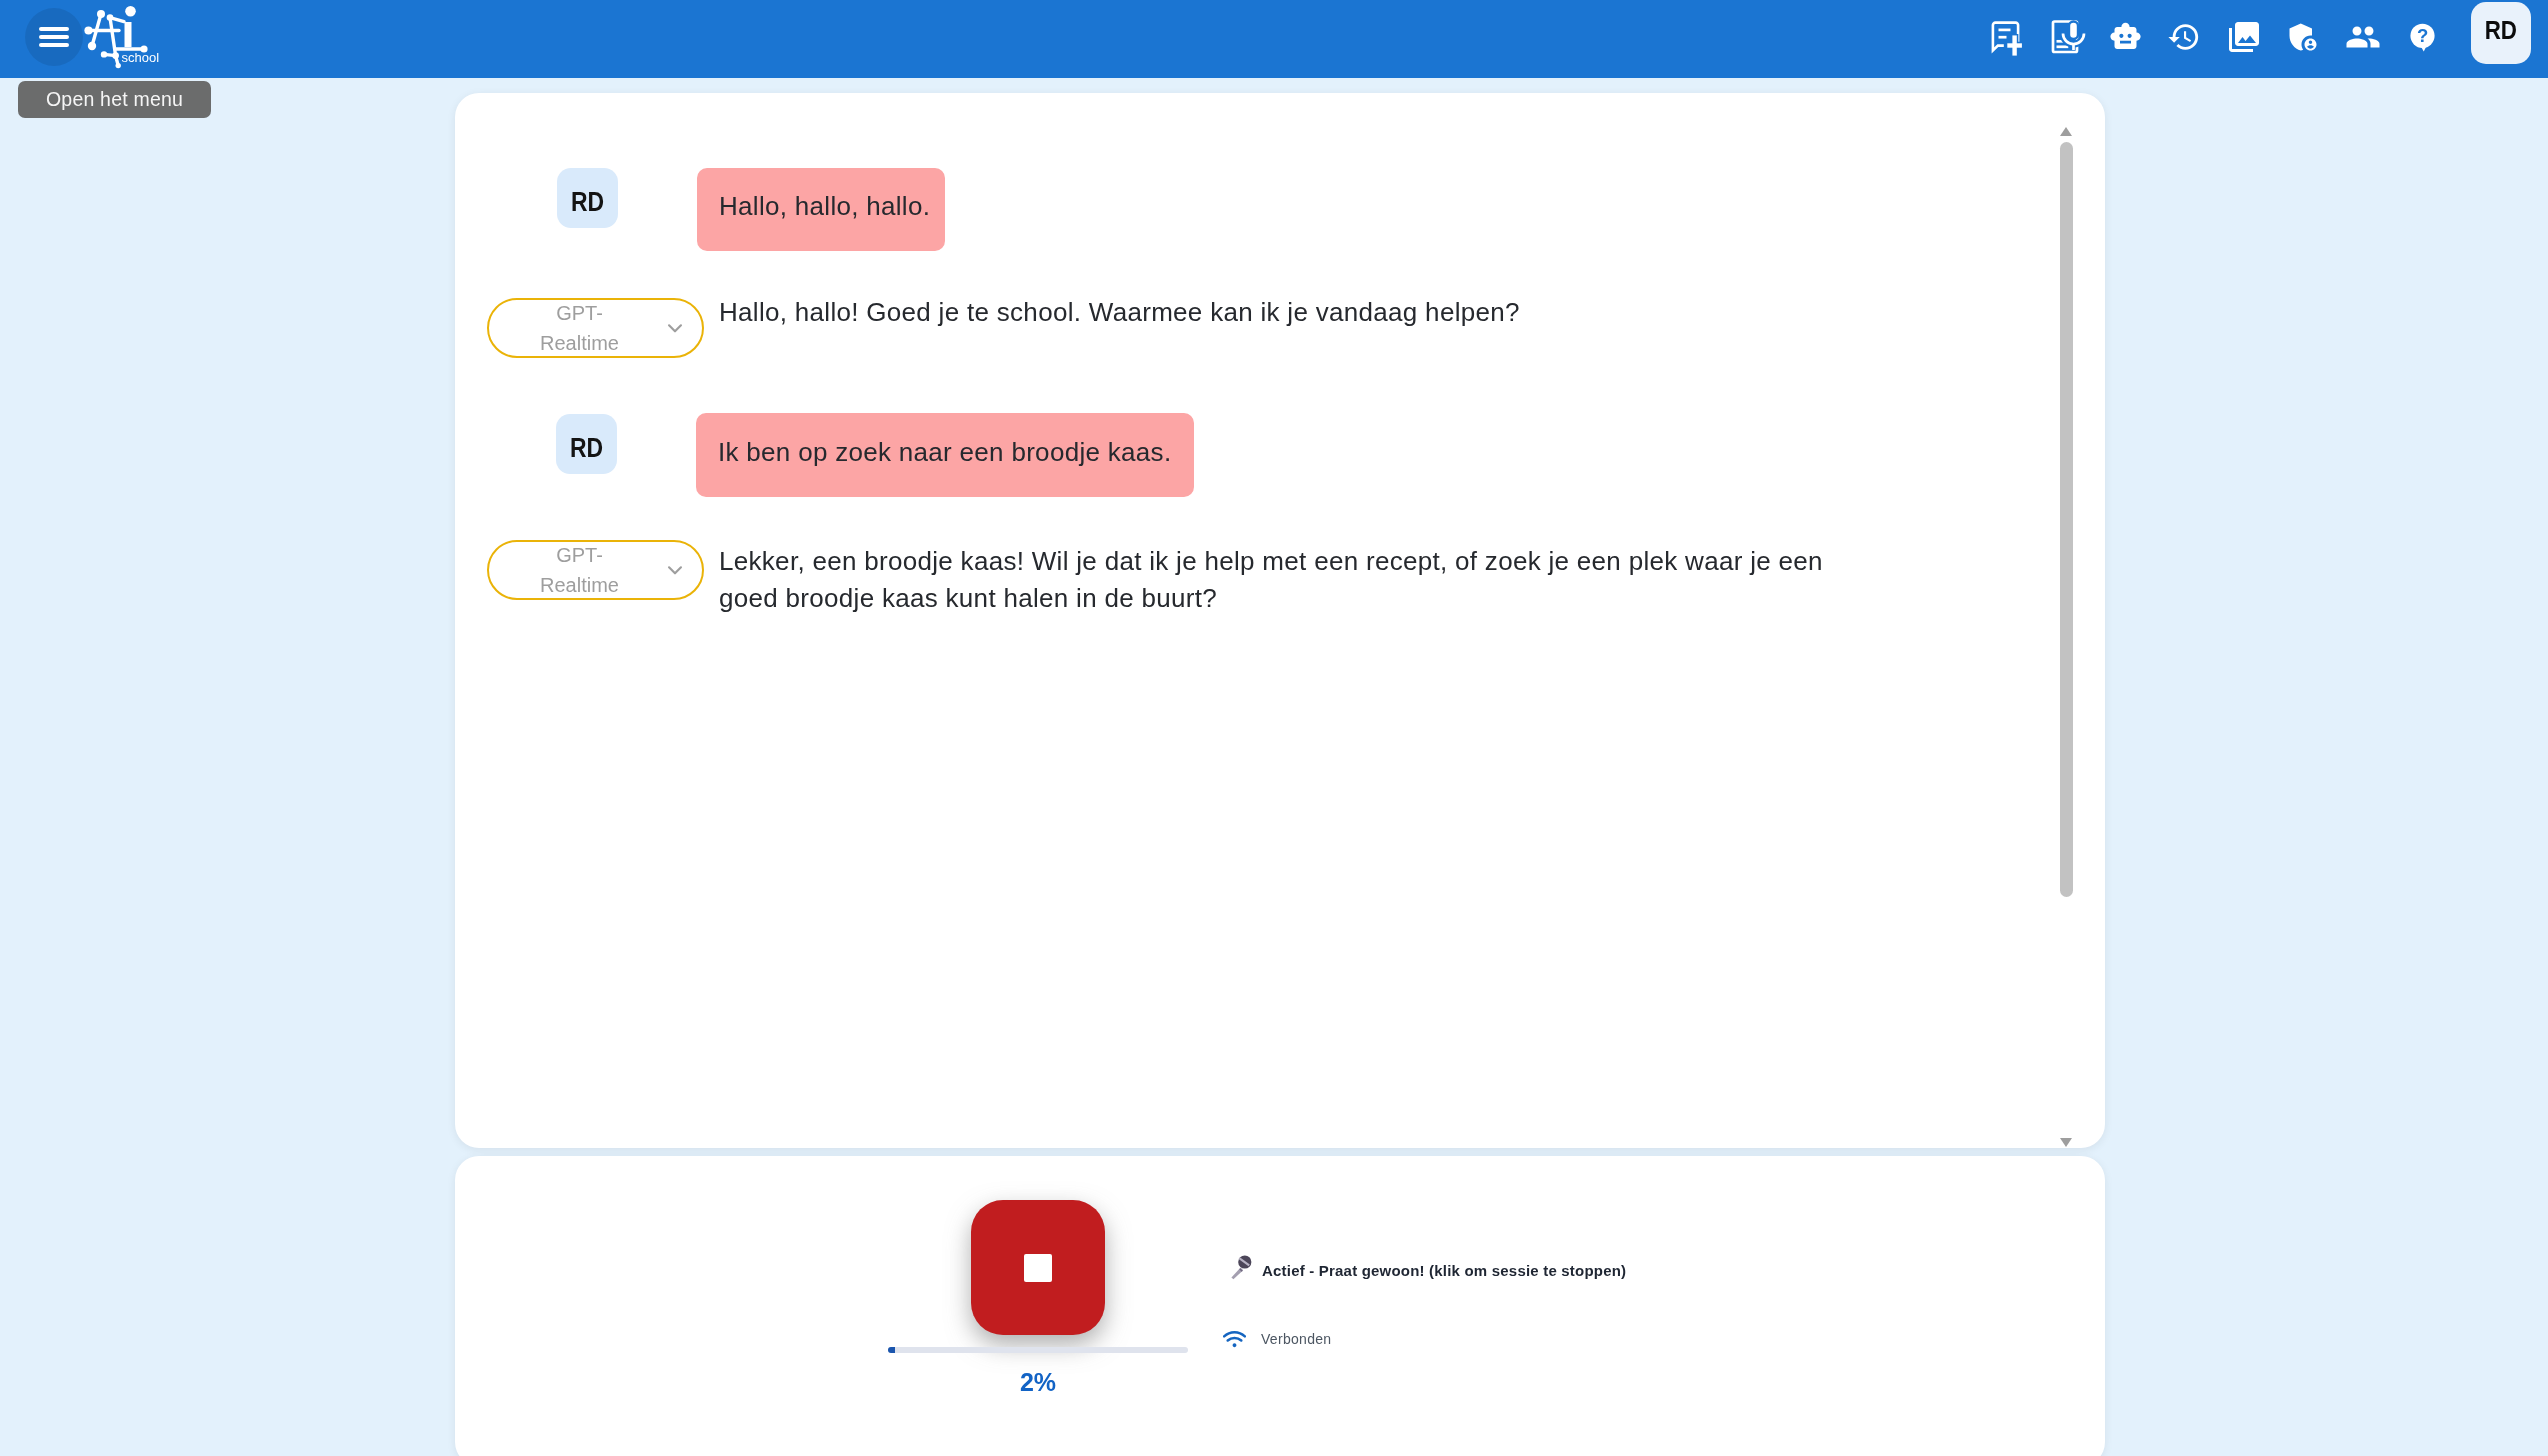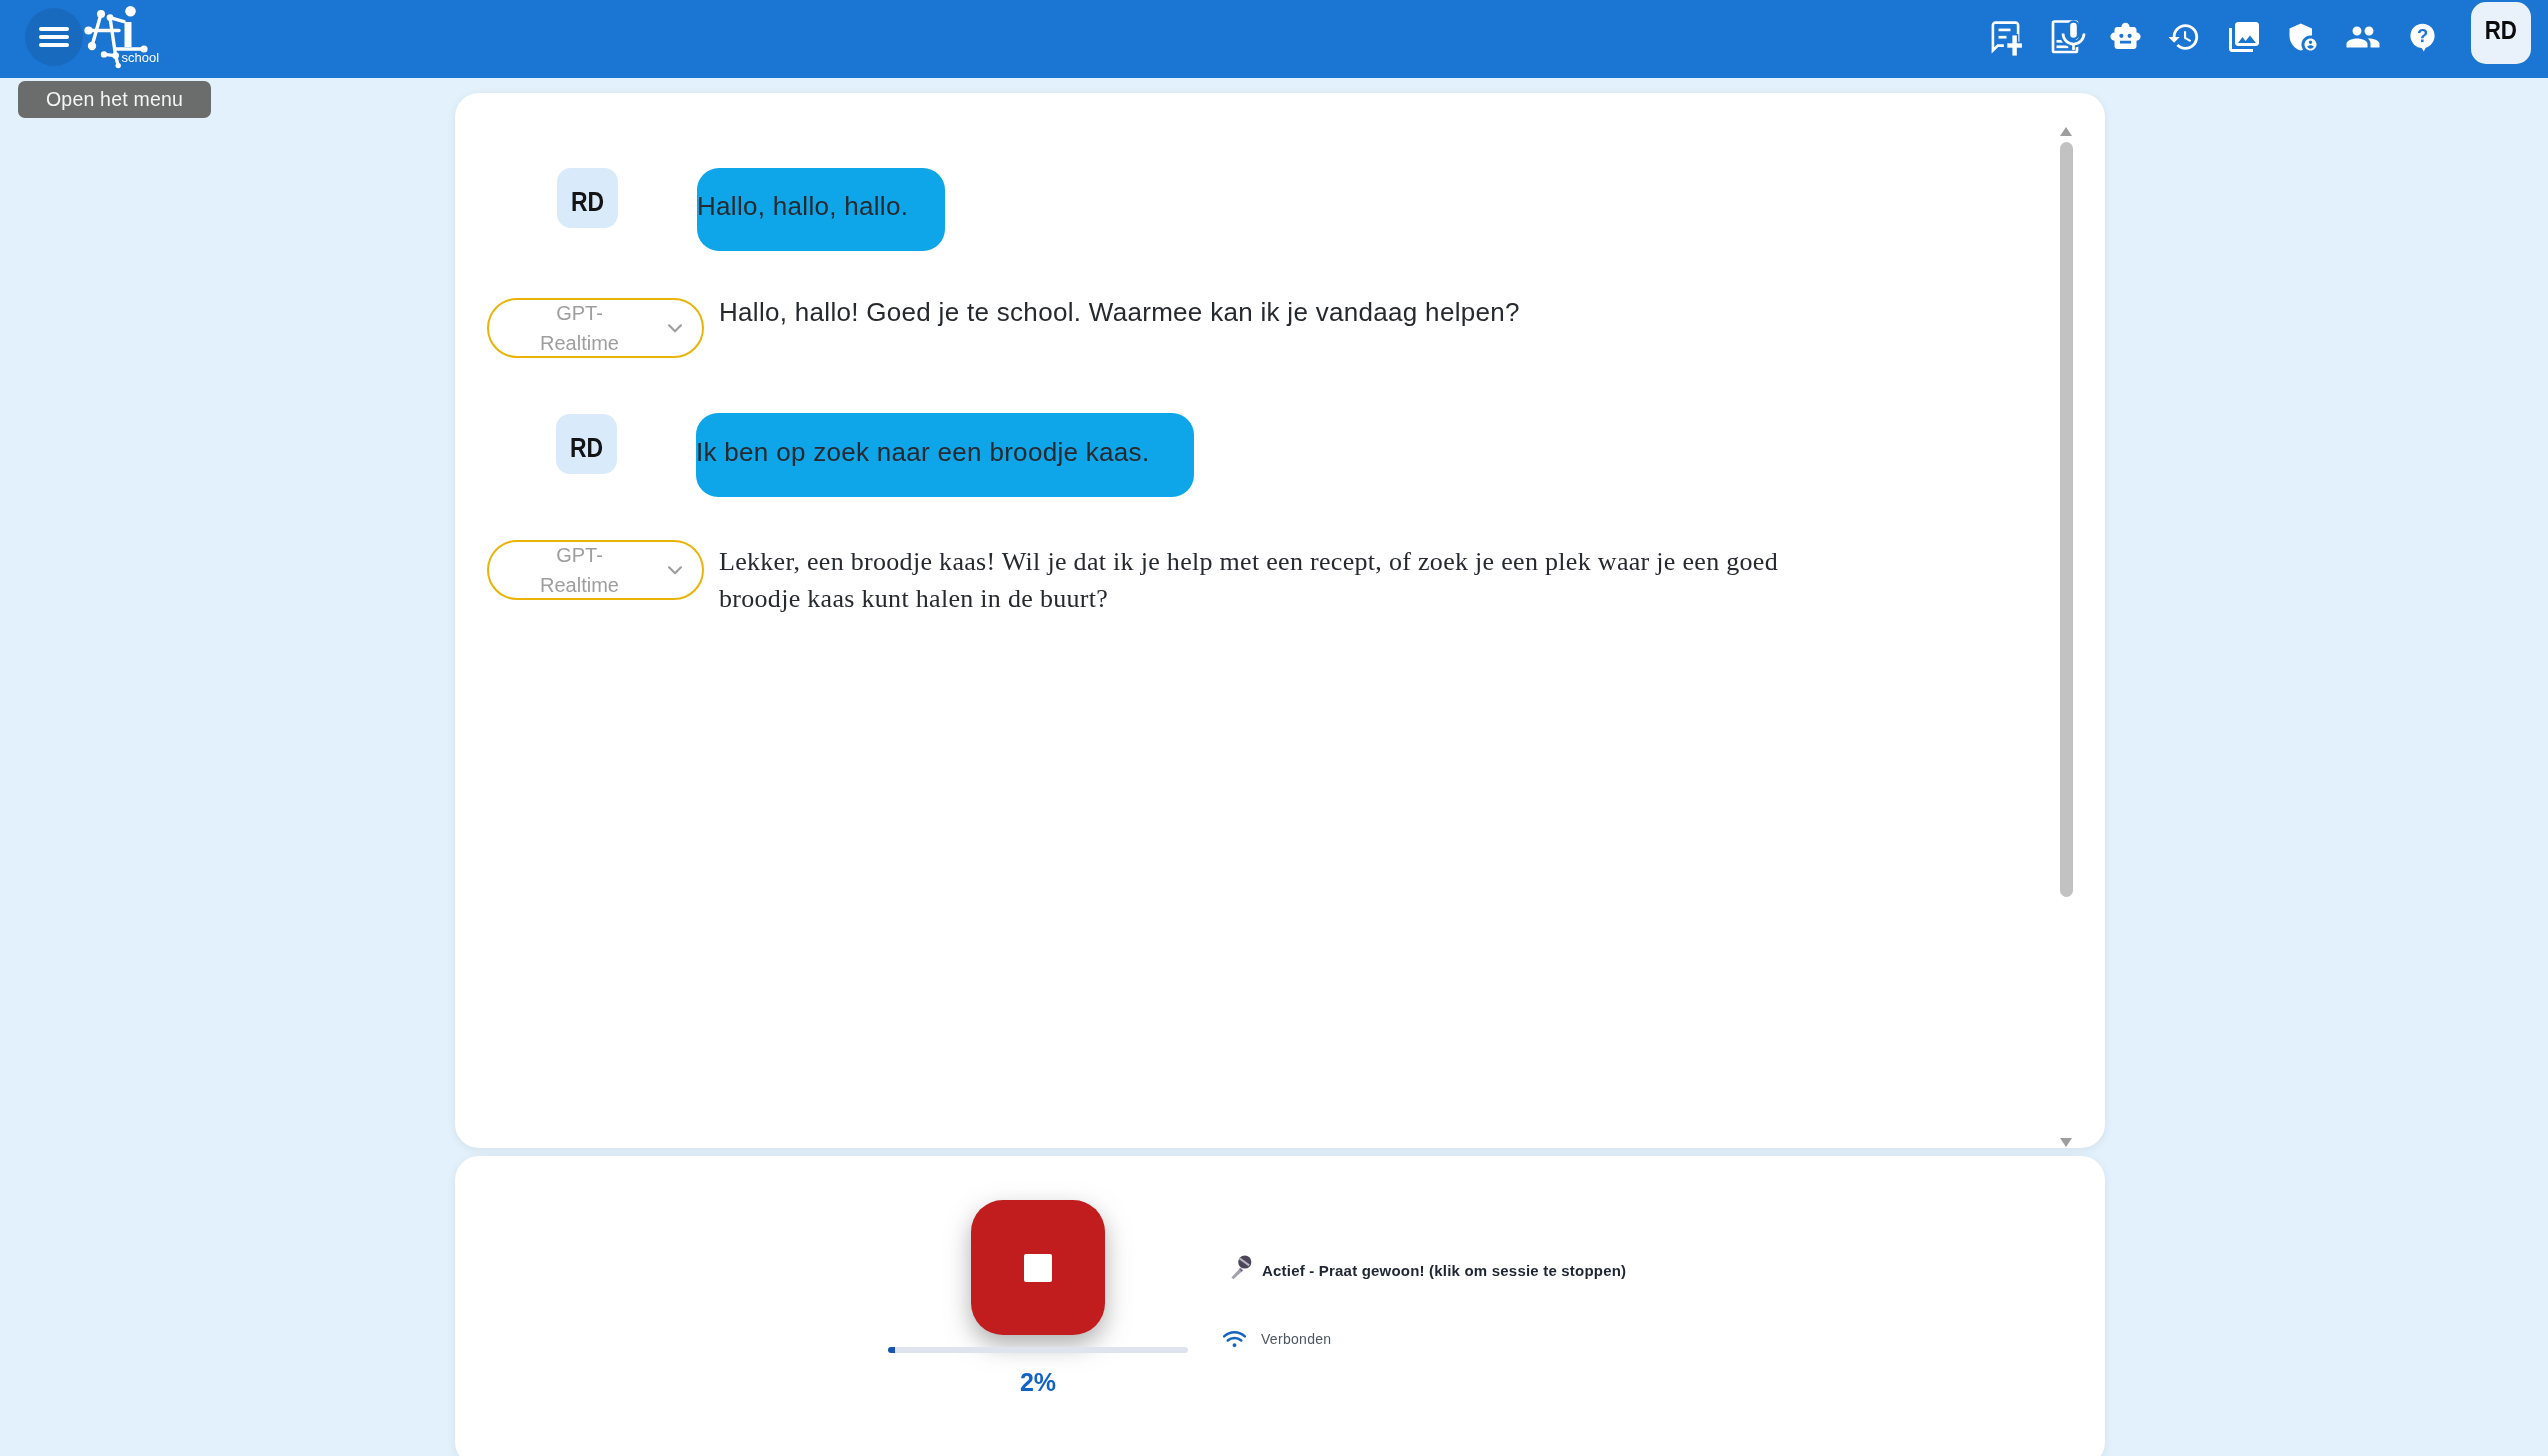--- a/index.html
+++ b/index.html
@@ -18,21 +18,21 @@
 
 #tooltip { position:absolute; left:18px; top:81px; height:37px; padding:0 28px; background:rgba(99,99,99,0.94); border-radius:7px; color:#f5f5f5; font-size:19.5px; font-weight:500; line-height:37px; letter-spacing:0.2px; }
 
 
 #card1 { position:absolute; left:455px; top:93px; width:1650px; height:1055px; background:#fff; border-radius:24px; box-shadow:0 2px 10px rgba(0,0,0,0.07); }
 #card2 { position:absolute; left:455px; top:1156px; width:1650px; height:310px; background:#fff; border-radius:24px; box-shadow:0 2px 10px rgba(0,0,0,0.07); }
 
 
 .avatar { position:absolute; width:61px; height:60px; border-radius:14px; background:#d9eafb; color:#141414; font-size:27px; font-weight:bold; display:flex; align-items:center; justify-content:center; padding-top:9px; }
 .avatar i { font-style:normal; display:inline-block; transform:scaleX(0.85); }
-.bubble { position:absolute; background:#0ea5e9; border-radius:22px; display:flex; align-items:center; padding-bottom:6px; font-size:26px; color:#26292e; letter-spacing:0.3px; }
+.bubble { position:absolute; background:#fca5a5; border-radius:10px; display:flex; align-items:center; padding-left:22px; padding-bottom:6px; font-size:26px; color:#26292e; letter-spacing:0.3px; }
 .pill { position:absolute; width:217px; height:60px; background:#fff; border:2px solid #eab308; border-radius:31px; display:flex; align-items:center; }
 .pill .ptxt { flex:1; text-align:center; font-size:20px; line-height:30px; color:#9e9e9e; margin-left:8px; }
 .pill svg { margin-right:14px; }
 .agenttext { position:absolute; font-size:26px; line-height:37px; color:#26292e; letter-spacing:0.3px; }
 
 
 #sthumb { position:absolute; left:1605px; top:49px; width:13px; height:755px; border-radius:6.5px; background:#c2c2c2; }
 .sarrow { position:absolute; left:1605px; width:0; height:0; border-left:6px solid transparent; border-right:6px solid transparent; }
 
 
@@ -163,21 +163,21 @@
       <i>RD</i>
     </div>
   <div class="bubble" style="left:241px; top:320px; width:498px; height:84px;">Ik ben op zoek naar een broodje kaas.</div>
 
   <div class="pill" style="left:32px; top:447px;">
     <div class="ptxt">GPT-<br>Realtime</div>
     <svg width="26" height="26" viewBox="0 0 24 24" fill="none" stroke="#9e9e9e" stroke-width="2" stroke-linecap="round" stroke-linejoin="round">
         <path d="M6.5 9.5l5.5 5.5 5.5-5.5"></path>
       </svg>
   </div>
-  <div class="agenttext" style="left:264px; top:450px; width:1130px;font-family:Liberation Serif, serif;">Lekker, een broodje kaas! Wil je dat ik je help met een recept, of zoek je een plek waar je een goed broodje kaas kunt halen in de buurt?</div>
+  <div class="agenttext" style="left:264px; top:450px; width:1130px;">Lekker, een broodje kaas! Wil je dat ik je help met een recept, of zoek je een plek waar je een goed broodje kaas kunt halen in de buurt?</div>
 
   <div id="sthumb"></div>
   <div class="sarrow" style="top:34px; border-bottom:9px solid #9e9e9e;"></div>
   <div class="sarrow" style="top:1045px; border-top:9px solid #9e9e9e;"></div>
 </div>
 
 <div id="card2">
   <div id="redbtn">
       <div></div>
     </div>

